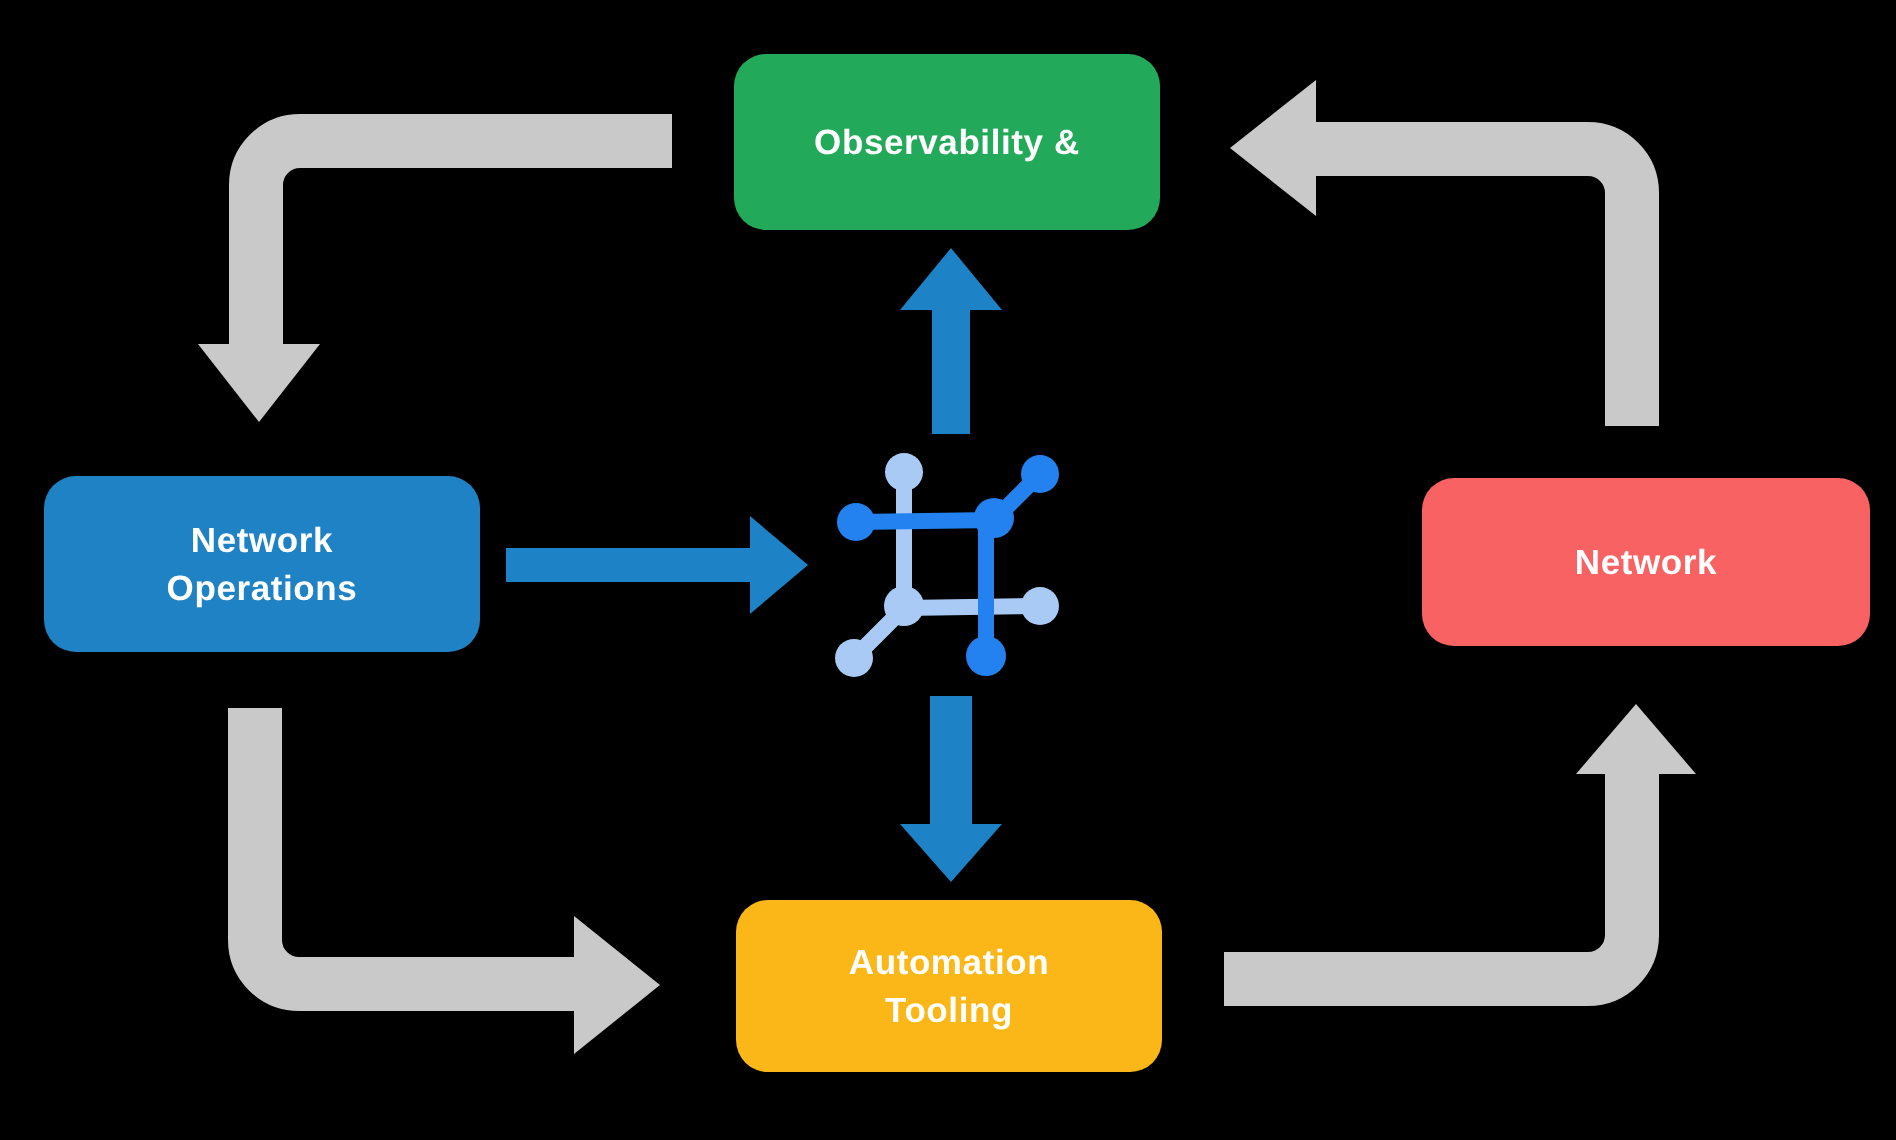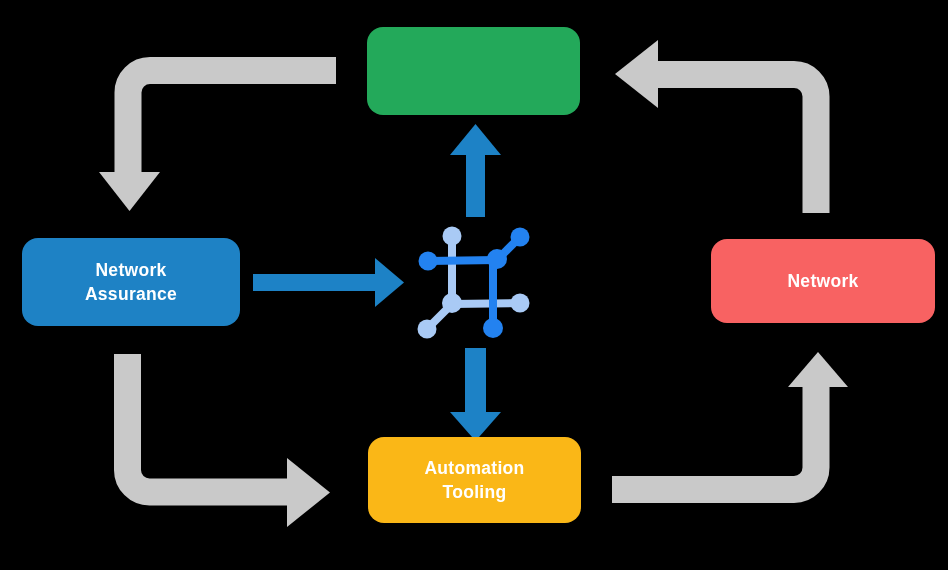--- a/index.html
+++ b/index.html
@@ -29,21 +29,21 @@
     text-align: center;
     color: #ffffff;
     font-size: 17.5px;
     font-weight: 600;
     letter-spacing: 0.3px;
     line-height: 24px;
   }
   #node-observability { left: 367px; top: 27px;  width: 213px; height: 88px; }
   #node-operations    { left: 22px;  top: 238px; width: 218px; height: 88px; }
   #node-infrastructure{ left: 711px; top: 239px; width: 224px; height: 84px; }
-  #node-automation    { left: 368px; top: 437px; width: 213px; height: 86px; }
+  #node-automation    { left: 368px; top: 450px; width: 213px; height: 86px; }
 
   .gray-elbow { fill: none; stroke-width: 27px; }
   .blue-shaft { stroke: none; }
   .icon-line  { fill: none; stroke-width: 8px; stroke-linecap: butt; }
 </style>
 </head>
 <body>
 
 <div id="canvas">
 
@@ -98,25 +98,26 @@
       <path class="icon-line" d="M497,260 L520,237" style="stroke: rgb(35, 130, 240);"></path>
       <path class="icon-line" d="M493,260 L493,328" style="stroke: rgb(35, 130, 240);"></path>
       <circle cx="428" cy="261" r="9.5" style="fill: rgb(35, 130, 240);"></circle>
       <circle cx="497" cy="259" r="10" style="fill: rgb(35, 130, 240);"></circle>
       <circle cx="520" cy="237" r="9.5" style="fill: rgb(35, 130, 240);"></circle>
       <circle cx="493" cy="328" r="10" style="fill: rgb(35, 130, 240);"></circle>
     </g>
   </svg>
 
   <div class="node" id="node-observability" style="background: rgb(35, 169, 90);">
+    <span>Observability &amp;</span>
   </div>
 
   <div class="node" id="node-operations" style="background: rgb(30, 130, 197);">
     <span>Network</span>
-    <span>Assurance</span>
+    <span>Operations</span>
   </div>
 
   <div class="node" id="node-infrastructure" style="background: rgb(248, 98, 98);">
     <span>Network</span>
   </div>
 
   <div class="node" id="node-automation" style="background: rgb(250, 183, 23);">
     <span>Automation</span>
     <span>Tooling</span>
   </div>

